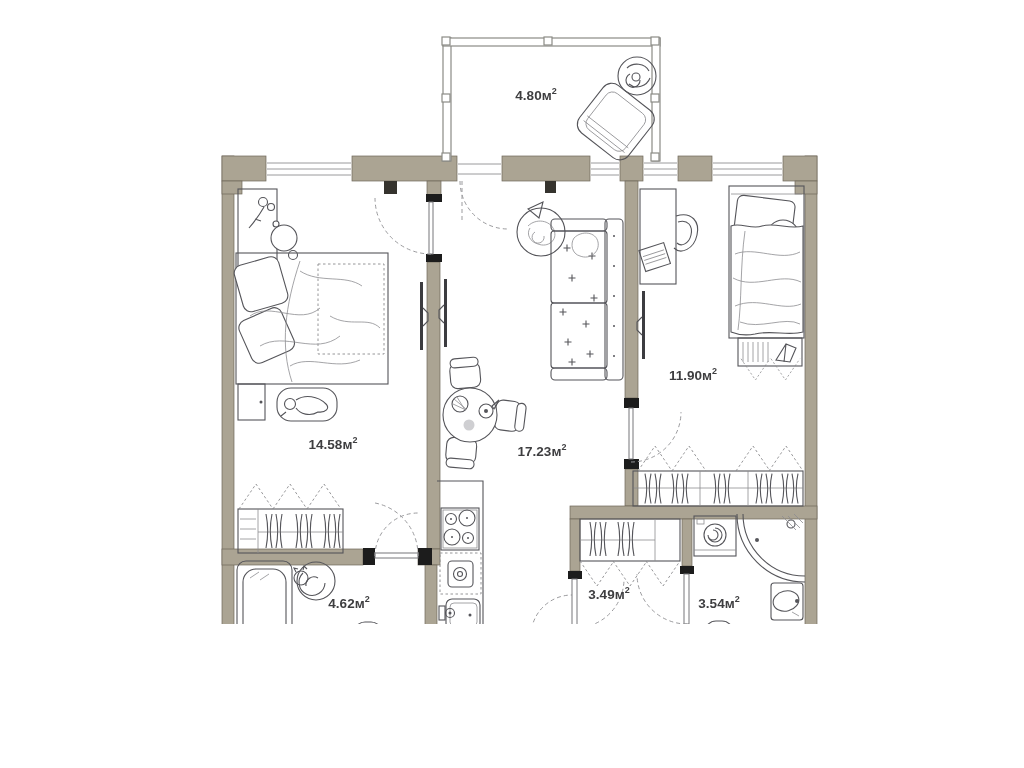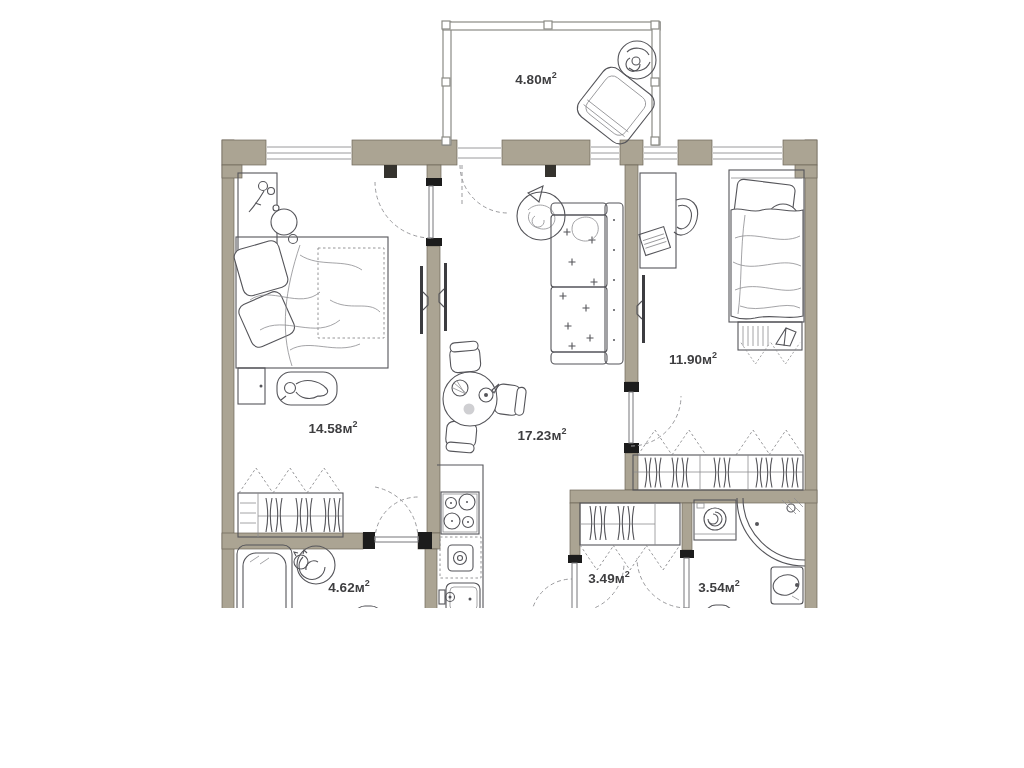--- a/index.html
+++ b/index.html
@@ -1,17 +1,17 @@
 <!DOCTYPE html>
 <html><head>
 <meta charset="utf-8">
 <style>
   html,body{margin:0;padding:0;background:#ffffff;}
   .canvas{position:relative;width:1024px;height:608px;background:#fff;overflow:hidden;
-          font-family:"Liberation Sans",sans-serif;}
+          font-family:"Liberation Sans",sans-serif;margin-top:16px;}
   svg{position:absolute;left:0;top:0;}
   .wall{fill:#aba493;stroke:#6e675a;stroke-width:.7;}
   .jamb{fill:#1c1c1c;}
   .stub{fill:#35332e;}
   .f{fill:none;stroke:#55555a;stroke-width:1.1;}
   .fw{fill:#ffffff;stroke:#55555a;stroke-width:1.1;}
   .fl{fill:none;stroke:#8d8d90;stroke-width:.8;}
   .thick{fill:none;stroke:#45454a;stroke-width:1.5;}
   .dash{fill:none;stroke:#9b9b9e;stroke-width:1;stroke-dasharray:4 3;}
   .dash2{fill:none;stroke:#8a8a8d;stroke-width:.9;stroke-dasharray:2.5 2.5;}

